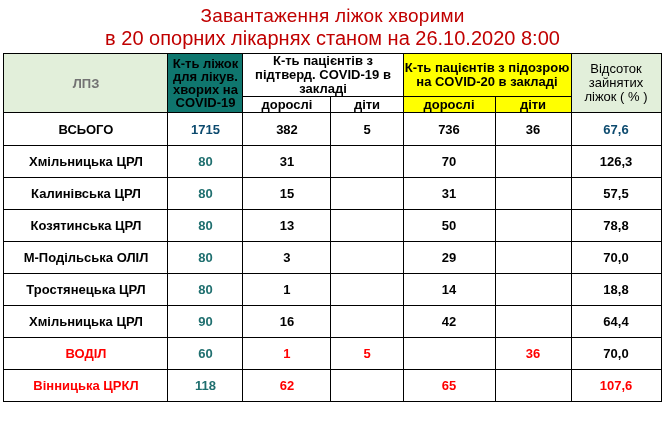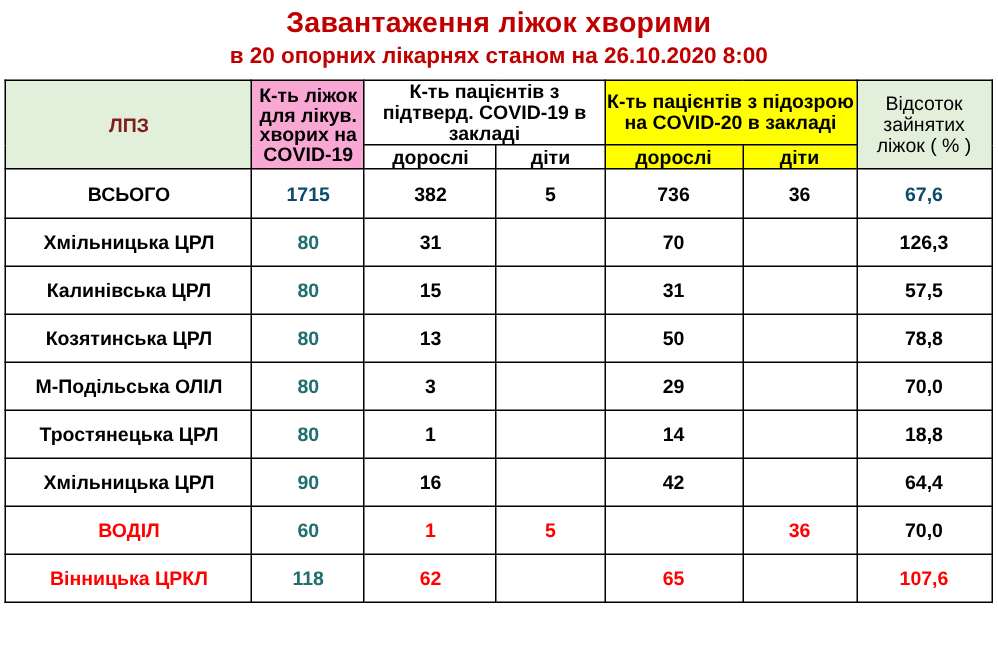--- a/index.html
+++ b/index.html
@@ -18,29 +18,29 @@
     height: 445px;
     position: relative;
     background: #ffffff;
   }
   .title-block {
     text-align: center;
     padding-top: 4px;
   }
   .title-main {
     color: #c00000;
-    font-weight: bold;
+    font-weight: normal;
     font-size: 19px;
     line-height: 23px;
     letter-spacing: 0.2px;
   }
   .title-sub {
     color: #c00000;
-    font-weight: bold;
-    font-size: 15px;
+    font-weight: normal;
+    font-size: 20px;
     line-height: 20px;
     margin-top: 1px;
   }
   table.grid {
     border-collapse: collapse;
     width: 657px;
     margin: 5px auto 0 auto;
     table-layout: fixed;
   }
   table.grid td, table.grid th {
@@ -48,24 +48,24 @@
     padding: 0;
     text-align: center;
     vertical-align: middle;
     font-size: 13px;
   }
   
   .hdr-lpz {
     background: #e2efda;
     font-weight: bold;
     font-size: 14px;
-    color: #7f1d1d;
+    color: #737373;
   }
   .hdr-green {
-    background: #f9a8d4;
+    background: #0f766e;
     font-weight: bold;
     font-size: 11.5px;
     line-height: 13px;
     color: #000;
     padding: 2px 1px;
   }
   .hdr-white {
     background: #ffffff;
     font-weight: bold;
     font-size: 12px;

